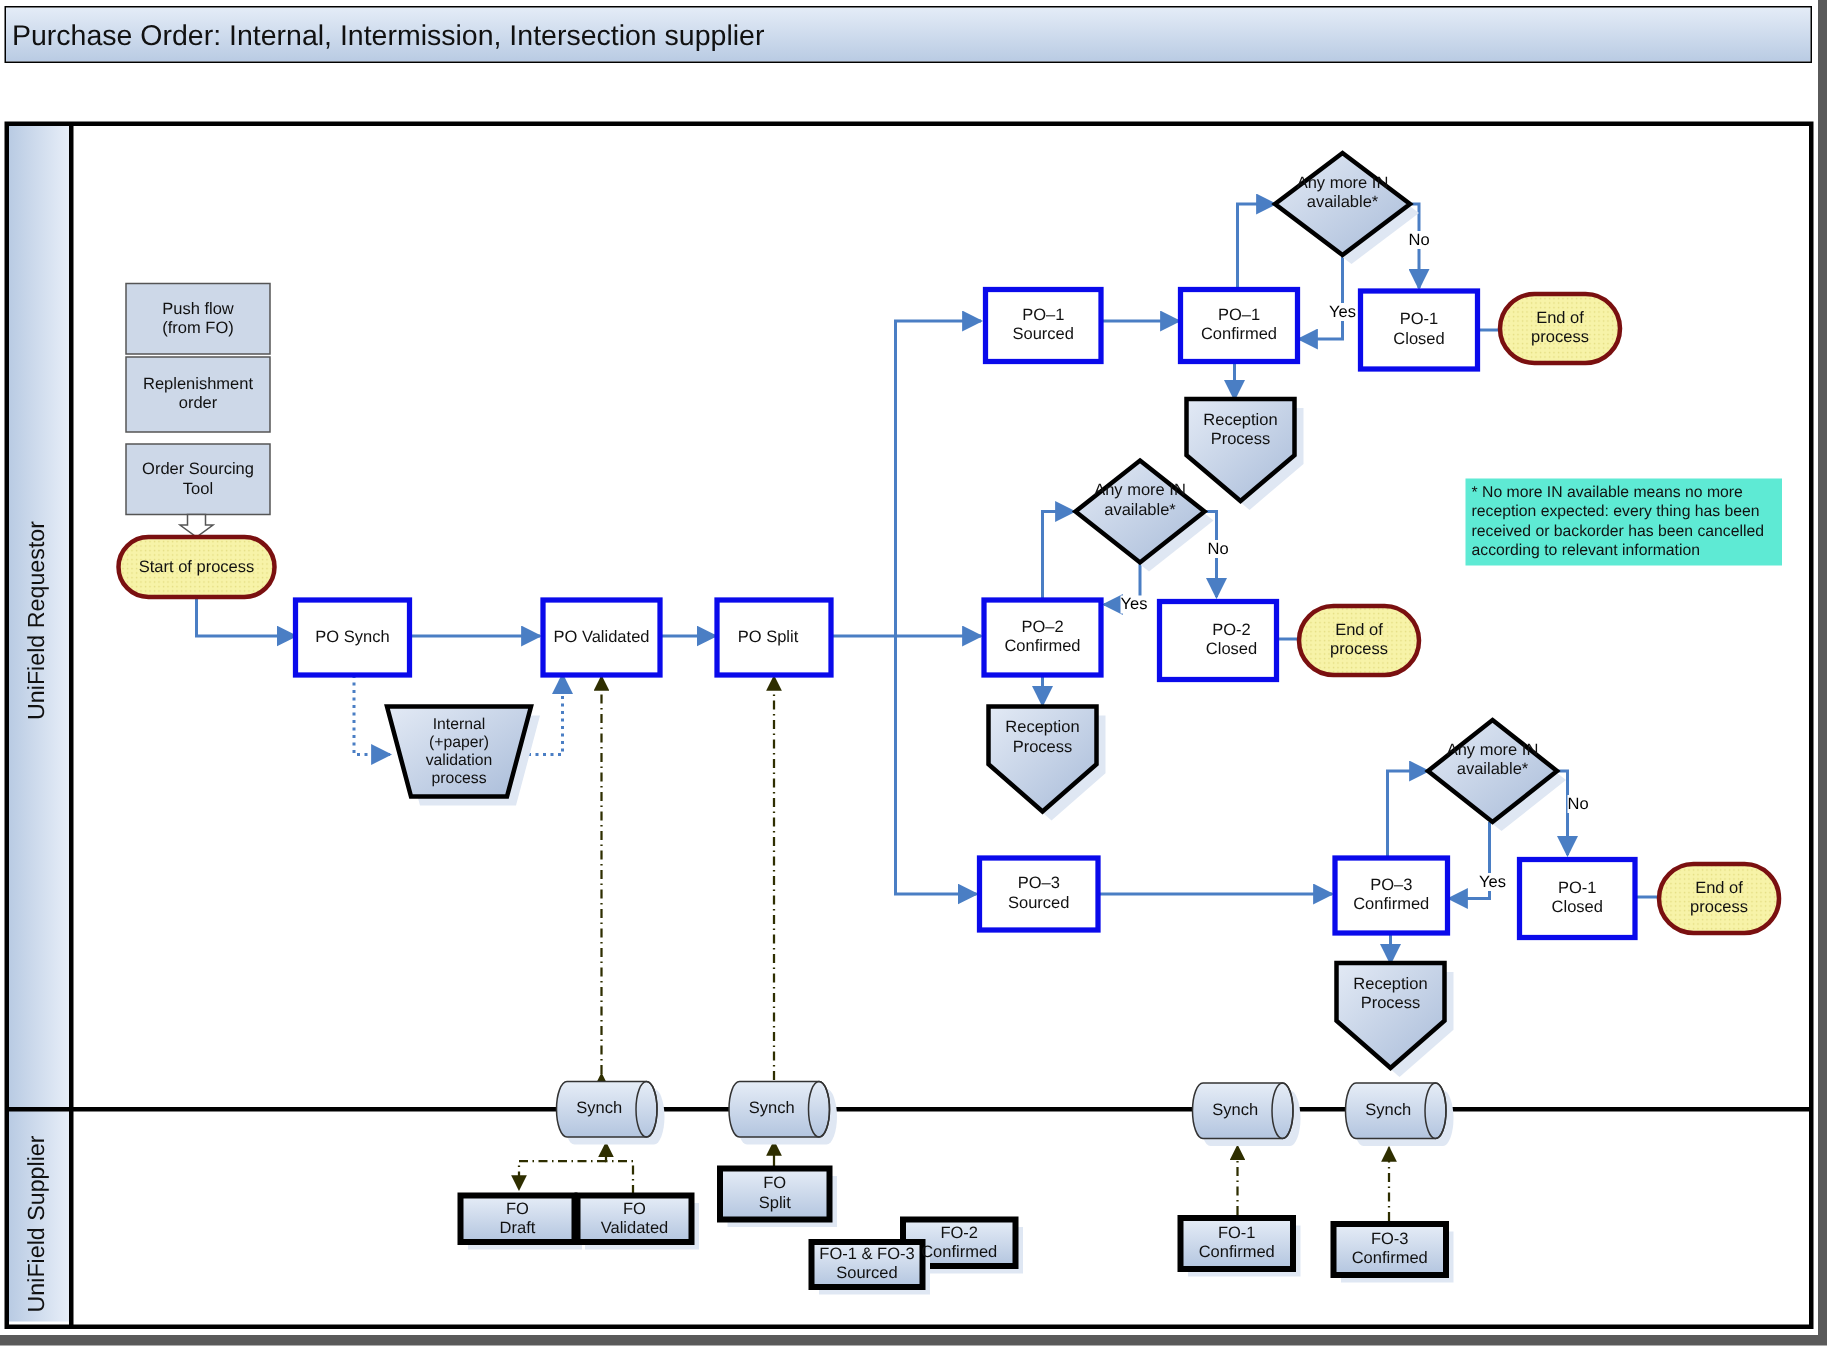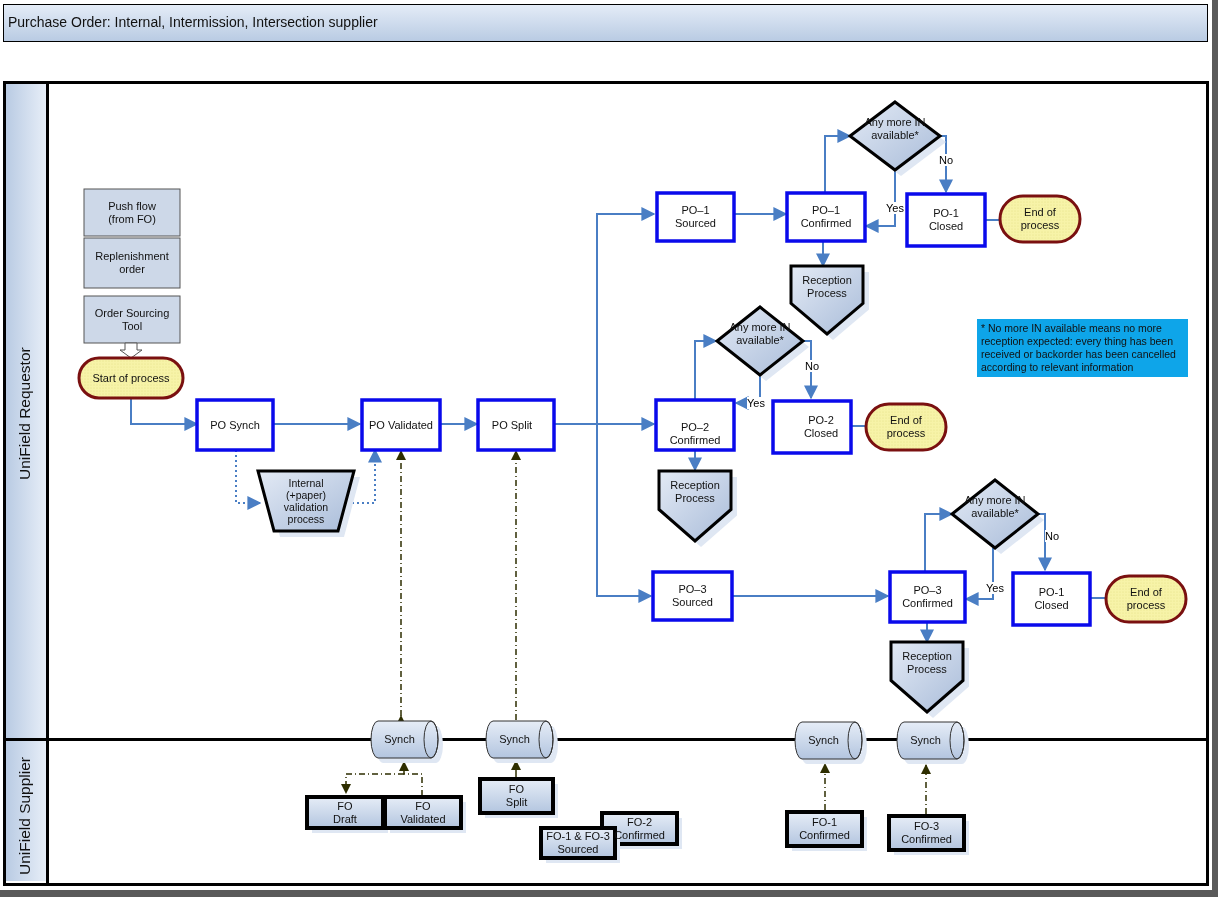--- a/index.html
+++ b/index.html
@@ -1,29 +1,29 @@
 <!DOCTYPE html>
 <html><head>
 <meta charset="utf-8">
 <style>
   html,body{margin:0;padding:0;}
   body{width:1218px;height:897px;background:#5a5a5a;position:relative;overflow:hidden;font-family:"Liberation Sans",sans-serif;}
   #page{position:absolute;left:0;top:0;width:1212px;height:890px;background:#fff;}
   .titlebar{position:absolute;left:3px;top:4px;width:1205px;height:38px;border:1px solid #000;background:linear-gradient(#e4ecf7,#b9cbe3);box-sizing:border-box;}
-  .titlebar span{position:absolute;left:4px;top:9px;font-size:14px;color:#111;}
+  .titlebar span{position:absolute;left:4px;top:9px;font-size:19px;color:#111;}
   .subbar{position:absolute;left:3px;top:42px;width:1205px;height:39px;border-left:1px solid #000;border-right:1px solid #000;background:linear-gradient(#dfe8f5,#b9cbe3);box-sizing:border-box;}
   .subbar span{position:absolute;right:3px;top:13px;font-size:11px;color:#111;}
   .frame{position:absolute;left:3px;top:81px;width:1206px;height:805px;border:3px solid #000;box-sizing:border-box;}
   .lane-h{position:absolute;left:6px;top:84px;width:40px;height:797px;background:linear-gradient(90deg,#b9cbe3,#e7eef8);}
   .lane-sep{position:absolute;left:46px;top:84px;width:3px;height:800px;background:#000;}
   .lane-div{position:absolute;left:6px;top:738px;width:1200px;height:3px;background:#000;}
   .lane-label{position:absolute;transform:rotate(-90deg);transform-origin:left top;font-size:15.5px;color:#111;white-space:nowrap;}
   svg{position:absolute;left:0;top:0;}
   .lbl{position:absolute;text-align:center;font-size:11px;color:#111;line-height:13px;display:flex;align-items:center;justify-content:center;}
-  .note{position:absolute;left:977px;top:319px;width:211px;height:58px;background:#0ea5e9;font-size:10.5px;line-height:13px;padding:3px 4px;box-sizing:border-box;color:#111;}
+  .note{position:absolute;left:977px;top:319px;width:211px;height:58px;background:#5eead4;font-size:10.5px;line-height:13px;padding:3px 4px;box-sizing:border-box;color:#111;}
 </style>
 </head>
 <body>
 
 <div id="page">
   <div class="titlebar">
     <span>Purchase Order: Internal, Intermission, Intersection supplier</span>
   </div>
   <div class="lane-h"></div>
   <div class="frame"></div>
@@ -242,21 +242,21 @@
       <div class="lbl" style="left: 787px; top: 193px; width: 78px; height: 48px; white-space: pre-line;">PO–1
 Confirmed</div>
       <div class="lbl" style="left: 850px; top: 116px; width: 90px; height: 26px; white-space: pre-line;">Any more IN
 available*</div>
       <div class="lbl" style="left: 907px; top: 194px; width: 78px; height: 52px; white-space: pre-line;">PO-1
 Closed</div>
       <div class="lbl" style="left: 1000px; top: 196px; width: 80px; height: 46px; white-space: pre-line;">End of
 process</div>
       <div class="lbl" style="left: 791px; top: 271px; width: 72px; height: 32px; white-space: pre-line;">Reception
 Process</div>
-      <div class="lbl" style="left: 656px; top: 400px; width: 78px; height: 68px; white-space: pre-line;">PO–2
+      <div class="lbl" style="left: 656px; top: 400px; width: 78px; height: 50px; white-space: pre-line;">PO–2
 Confirmed</div>
       <div class="lbl" style="left: 717px; top: 321px; width: 86px; height: 26px; white-space: pre-line;">Any more IN
 available*</div>
       <div class="lbl" style="left: 773px; top: 401px; width: 96px; height: 52px; white-space: pre-line;">PO-2
 Closed</div>
       <div class="lbl" style="left: 866px; top: 404px; width: 80px; height: 46px; white-space: pre-line;">End of
 process</div>
       <div class="lbl" style="left: 659px; top: 476px; width: 72px; height: 32px; white-space: pre-line;">Reception
 Process</div>
       <div class="lbl" style="left: 653px; top: 572px; width: 79px; height: 48px; white-space: pre-line;">PO–3

